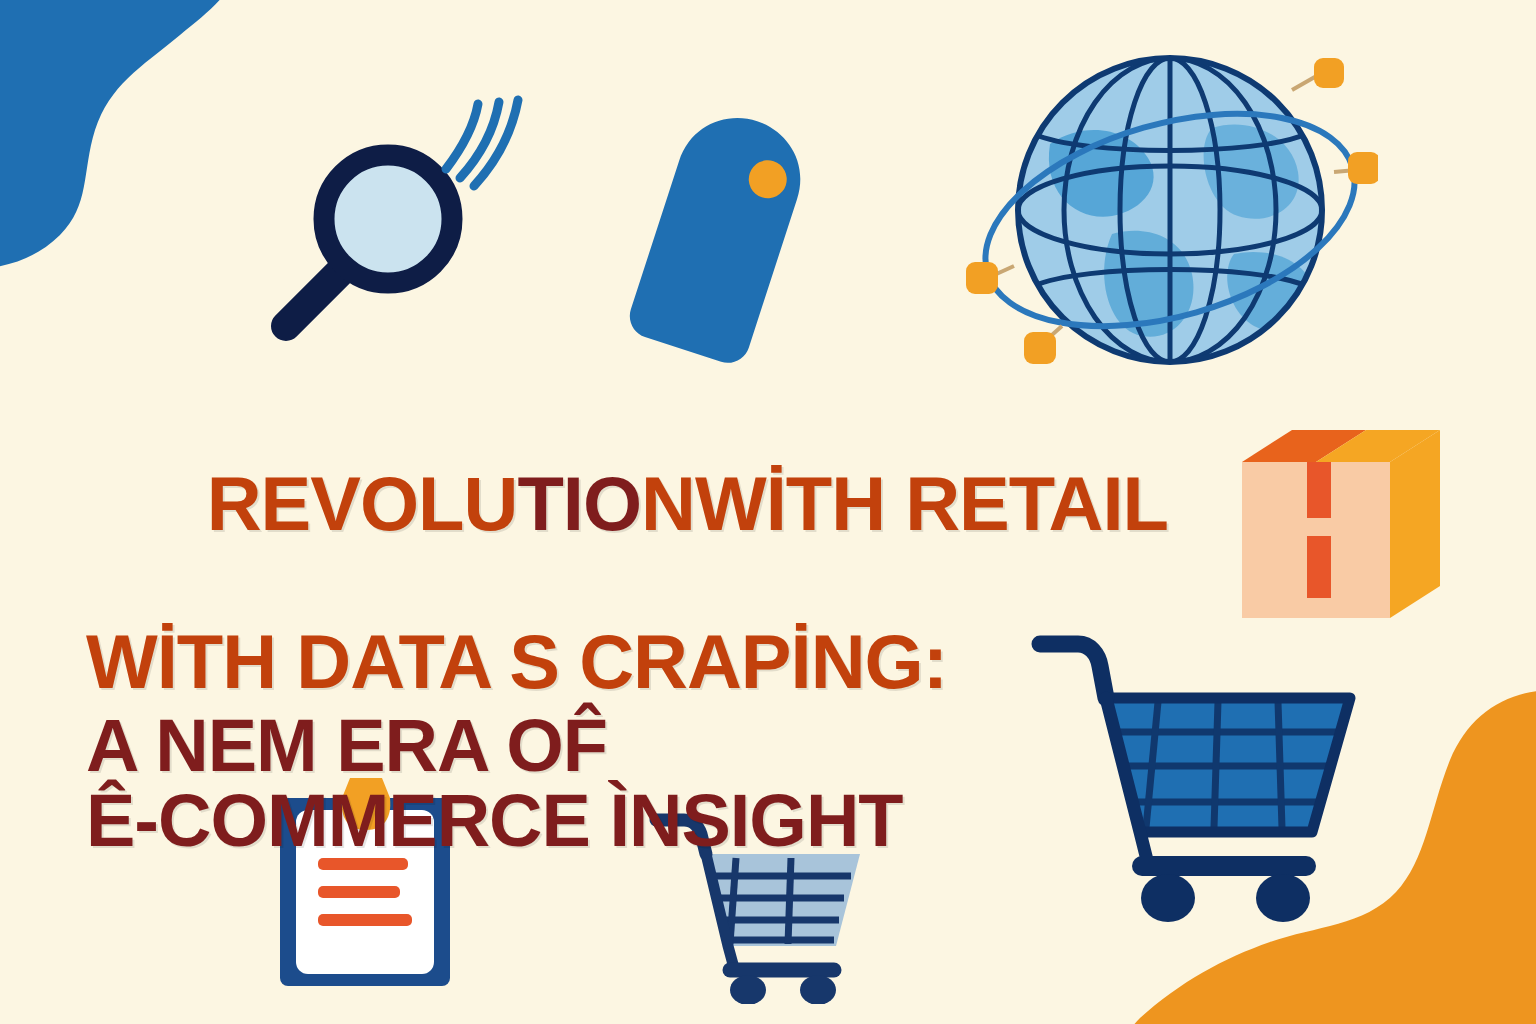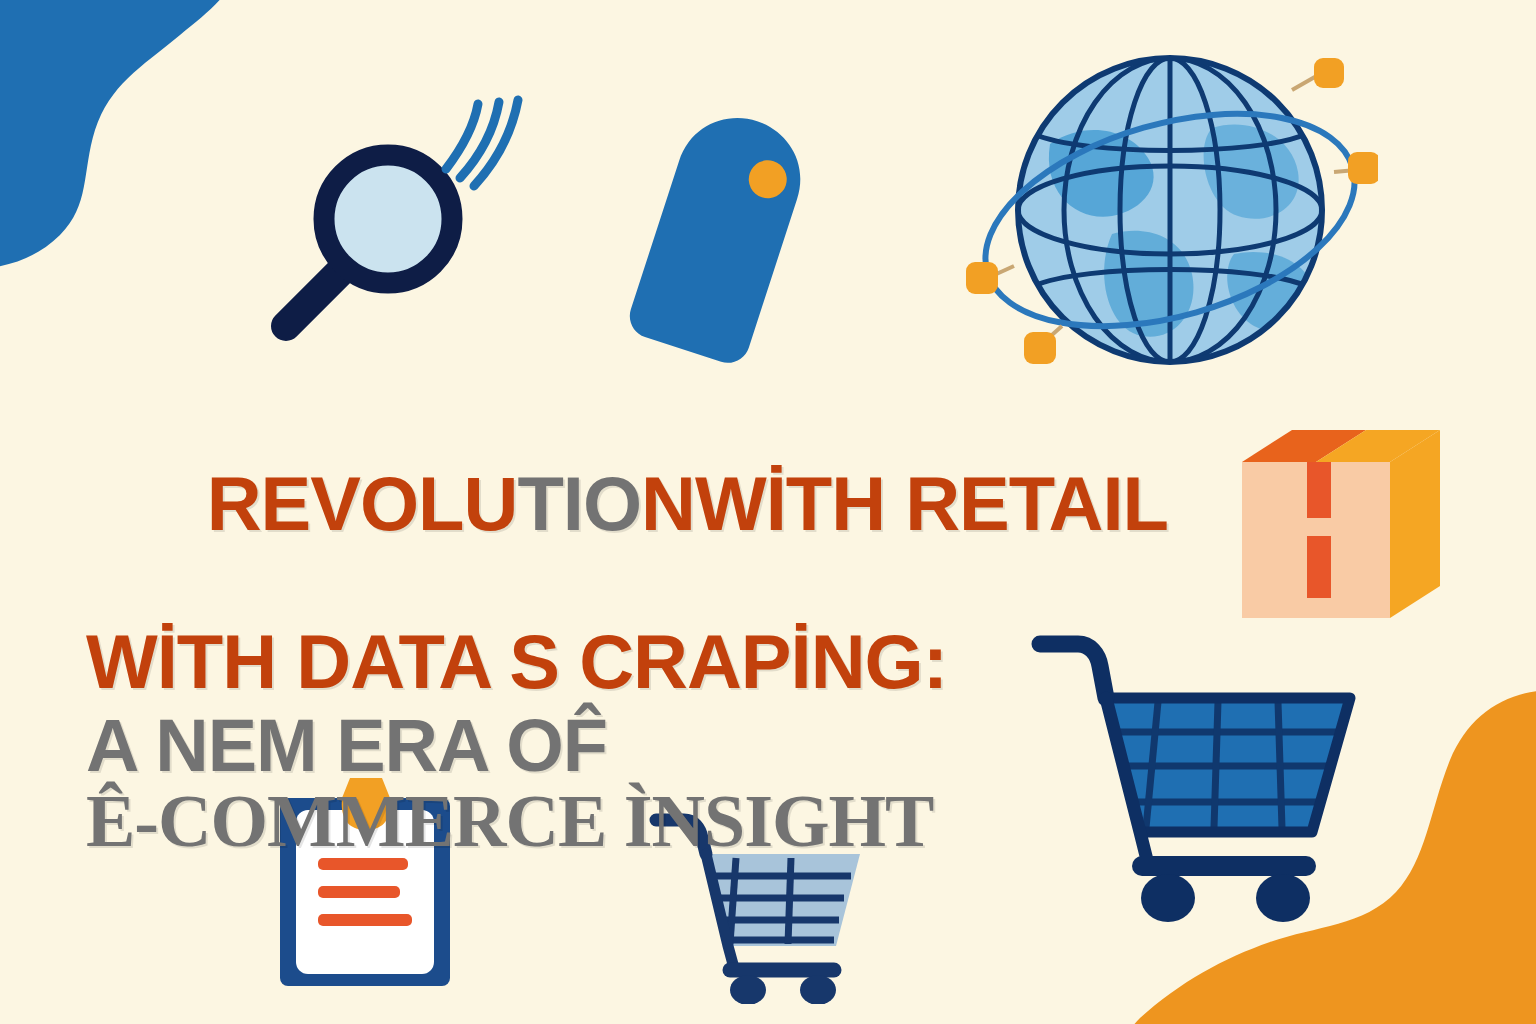--- a/index.html
+++ b/index.html
@@ -30,23 +30,23 @@
   .title-line {
     font-weight: bold;
     letter-spacing: -1px;
     line-height: 0.93;
     white-space: pre;
     text-shadow: 2px 2px 0 rgba(0,0,0,0.10);
   }
   #title-line-1 { font-size: 76px; }
   #title-line-2 { font-size: 76px; margin-top: 17px; }
   #title-line-3 { font-size: 74px; margin-top: 14px; }
-  #title-line-4 { font-size: 74px; margin-top: 6px; font-family: Liberation Serif, serif; }
+  #title-line-4 { font-size: 74px; margin-top: 6px; }
   .t-navy { color: #c2410c; }
-  .t-blue { color: #737373; }
+  .t-blue { color: #7f1d1d; }
 
   
   .art { position: absolute; }
   #magnifier-icon   { left: 268px; top: 74px;   width: 256px; height: 268px; }
   #price-tag-icon   { left: 596px; top: 104px;  width: 240px; height: 262px; }
   #globe-icon       { left: 962px; top: 24px;   width: 416px; height: 372px; }
   #package-box-icon { left: 1218px;top: 404px;  width: 240px; height: 230px; }
   #cart-large-icon  { left: 1028px;top: 626px;  width: 350px; height: 330px; }
   #clipboard-icon   { left: 258px; top: 776px;  width: 216px; height: 226px; }
   #cart-small-icon  { left: 646px; top: 806px;  width: 250px; height: 198px; }

